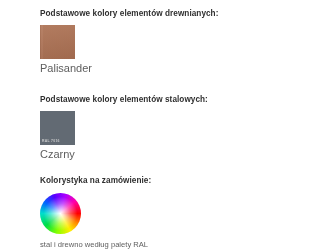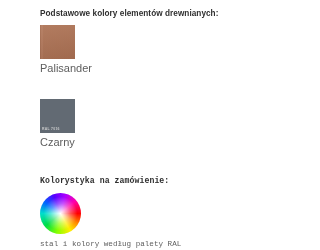--- a/index.html
+++ b/index.html
@@ -114,35 +114,36 @@
         <div class="swatch wood-pal" id="sw-wood-0" style="background-color: rgb(176, 116, 86);">
           <span class="ral-tag"></span>
         </div>
         <div class="swatch-label">Palisander</div>
       </div>
 
     </div>
   </div>
 
   <div class="section" style="top:94px;">
+    <div class="section-heading">Podstawowe kolory elementów stalowych:</div>
 
     <div class="swatch-row">
 
       <div class="swatch-cell">
         <div class="swatch" id="sw-steel-1" style="background-color: rgb(98, 106, 115);">
           <span class="ral-tag">RAL 7016</span>
         </div>
         <div class="swatch-label">Czarny</div>
       </div>
     </div>
   </div>
 
-  <div class="section" style="top:175px;font-family:Liberation Mono, monospace;">
+  <div class="section" style="top:175px;">
     <div class="section-heading">Kolorystyka na zamówienie:</div>
 
     <div class="wheel-wrap">
       <div class="color-wheel"></div>
     </div>
 
-    <div class="bottom-caption">stal i kolory według palety RAL</div>
+    <div class="bottom-caption">stal i drewno według palety RAL</div>
   </div>
 
 </div>
 
 </body></html>

